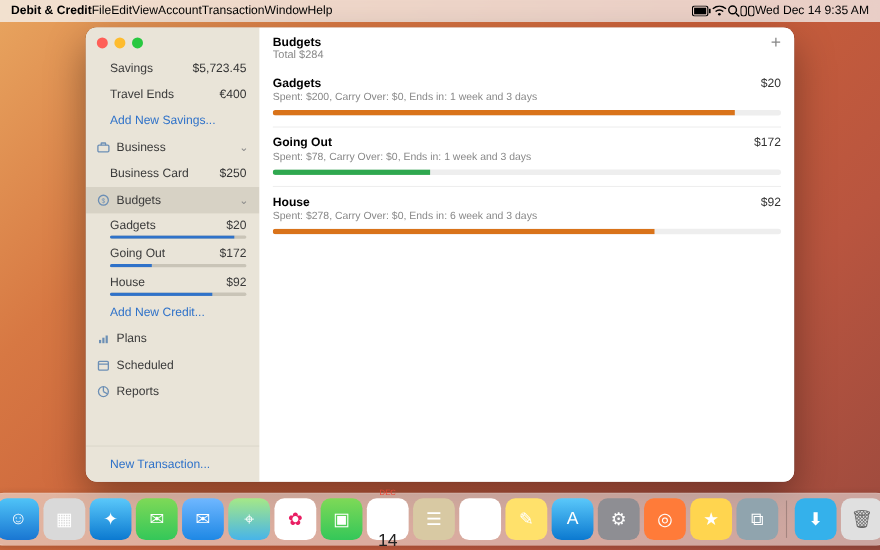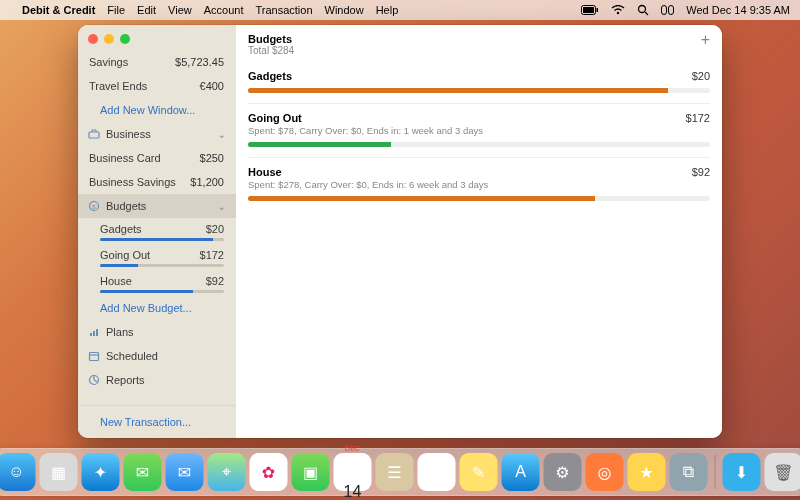--- a/index.html
+++ b/index.html
@@ -1,33 +1,33 @@
 <!DOCTYPE html>
 <html><head>
 <meta charset="utf-8">
 <style>
 * { margin: 0; padding: 0; box-sizing: border-box; font-family: -apple-system, "Helvetica Neue", Arial, sans-serif; }
 html, body { width: 800px; height: 500px; overflow: hidden; }
 body { background: linear-gradient(135deg, #e8a55f 0%, #d77843 25%, #c95f3a 50%, #b9553f 75%, #9c4a3e 100%); }
 
 
 .menubar { height: 20px; background: rgba(245,245,245,0.75); backdrop-filter: blur(6px); display: flex; align-items: center; font-size: 11px; color: #000; padding: 0 10px; justify-content: space-between; }
-.menubar .left, .menubar .right { display: flex; align-items: center; gap: 12px; }
+.menubar .left, .menubar .right { display: flex; align-items: center; }
 .menubar .appname { font-weight: 600; }
 .menubar svg { display: block; }
 
 
 .window { position: absolute; left: 78px; top: 25px; width: 644px; height: 413px; background: #fff; border-radius: 10px; box-shadow: 0 15px 35px rgba(0,0,0,.35), 0 0 0 .5px rgba(0,0,0,.15); overflow: hidden; display: flex; }
 .sidebar { width: 158px; background: #e9e4d8; display: flex; flex-direction: column; font-size: 11px; color: #3a3a3a; overflow: hidden; }
 .traffic { display: flex; gap: 6px; padding: 9px 10px 6px; }
 .traffic span { width: 10px; height: 10px; border-radius: 50%; display:block; }
 .tclose{background:#ff5f57}.tmin{background:#febc2e}.tmax{background:#28c840}
 
 .side-scroll { flex: 1; overflow: hidden; }
-.acct-row { display:flex; justify-content:space-between; align-items:center; padding: 6px 12px 6px 11px; }
+.acct-row { display:flex; justify-content:space-between; align-items:center; padding: 6px 12px 6px 22px; }
 .acct-row .val { color:#333; }
 .link-row { padding: 6px 12px 6px 22px; color:#2f72c9; cursor:pointer; }
 .group-row { display:flex; align-items:center; gap:6px; padding: 6px 10px; cursor:pointer; }
 .group-row .label { flex:1; }
 .group-row .chev { color:#8a8a8a; font-size:10px; }
 .group-row svg { flex-shrink:0; }
 .group-row.selected { background: #d7d2c5; }
 .budget-mini { padding: 5px 12px 3px 22px; }
 .budget-mini .line1 { display:flex; justify-content:space-between; }
 .budget-mini .bar { height:3px; background:#c9c4b7; margin-top:3px; border-radius:2px; overflow:hidden; }
@@ -112,37 +112,33 @@
     </div>
     <div class="side-scroll">
       <div class="acct-row">
         <span>Savings</span>
         <span class="val">$5,723.45</span>
       </div>
       <div class="acct-row">
         <span>Travel Ends</span>
         <span class="val">€400</span>
       </div>
-      <div class="link-row">Add New Window...</div>
+      <div class="link-row">Add New Savings...</div>
 
       <div class="group-row">
         <svg width="12" height="12" viewBox="0 0 12 12">
             <rect x="1" y="4" width="10" height="6" rx="1" fill="none" stroke="#6c8fb5" stroke-width="1.2"></rect>
             <path d="M4 4 V2.5 Q4 2 4.5 2 H7.5 Q8 2 8 2.5 V4" fill="none" stroke="#6c8fb5" stroke-width="1.2"></path>
           </svg>
         <span class="label">Business</span>
         <span class="chev">⌄</span>
       </div>
       <div class="acct-row">
         <span>Business Card</span>
         <span class="val">$250</span>
-      </div>
-      <div class="acct-row">
-        <span>Business Savings</span>
-        <span class="val">$1,200</span>
       </div>
 
 
       <div class="group-row selected">
         <svg width="12" height="12" viewBox="0 0 12 12">
             <circle cx="6" cy="6" r="4.5" fill="none" stroke="#6c8fb5" stroke-width="1.2"></circle>
             <text x="6" y="8.5" font-size="6" text-anchor="middle" fill="#6c8fb5">$</text>
           </svg>
         <span class="label">Budgets</span>
         <span class="chev">⌄</span>
@@ -169,21 +165,21 @@
           <div class="budget-mini">
             <div class="line1">
               <span>House</span>
               <span>$92</span>
             </div>
             <div class="bar">
               <div class="fill" style="width:75%"></div>
             </div>
           </div>
         </div>
-      <div class="link-row">Add New Budget...</div>
+      <div class="link-row">Add New Credit...</div>
 
       <div class="group-row">
         <svg width="12" height="12" viewBox="0 0 12 12">
             <rect x="2" y="7" width="2" height="3" fill="#6c8fb5"></rect>
             <rect x="5" y="5" width="2" height="5" fill="#6c8fb5"></rect>
             <rect x="8" y="3" width="2" height="7" fill="#6c8fb5"></rect>
           </svg>
         <span class="label">Plans</span>
       </div>
       <div class="group-row">
@@ -210,20 +206,21 @@
         <div class="title">Budgets</div>
         <div class="sub">Total $284</div>
       </div>
       <div class="plus">+</div>
     </div>
     <div class="budget-list" id="budget-list">
         <div class="brow">
           <div class="bhead">
             <div>
               <div class="bname">Gadgets</div>
+              <div class="bdet">Spent: $200, Carry Over: $0, Ends in: 1 week and 3 days</div>
             </div>
             <div class="bamt">$20</div>
           </div>
           <div class="bbar">
             <div class="bfill c-orange" style="width:91%"></div>
           </div>
         </div>
         <div class="brow">
           <div class="bhead">
             <div>

